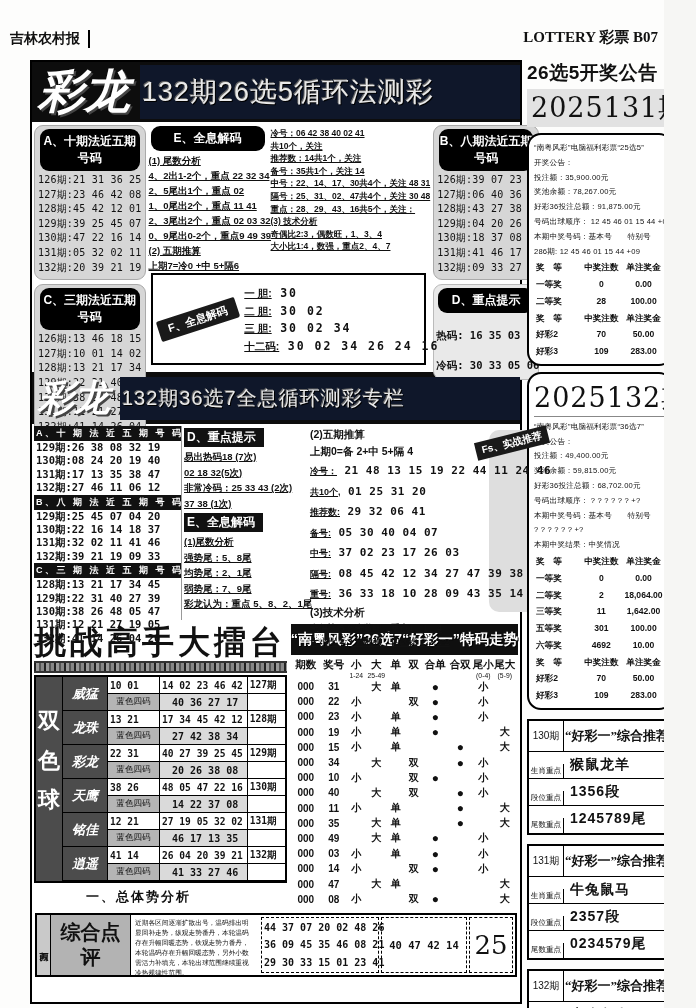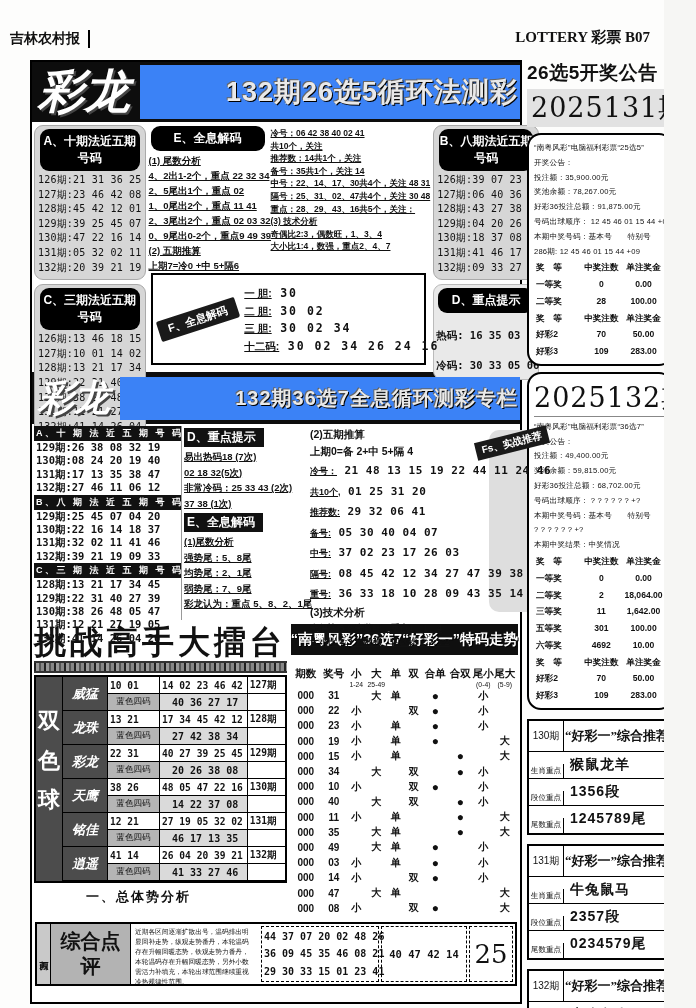--- a/index.html
+++ b/index.html
@@ -1,32 +1,32 @@
 <!DOCTYPE html>
 <html><head>
 <meta charset="utf-8">
 <style>
   * { margin:0; padding:0; box-sizing:border-box; }
   html,body { width:696px; height:1008px; background:#f6f6f4; font-family:"Liberation Sans", sans-serif; color:#111; }
   .page { position:relative; width:664px; height:1008px; background:#fdfdfc; overflow:hidden; }
 
   .masthead { position:absolute; left:10px; top:30px; font-size:14px; font-weight:bold; padding-right:8px; border-right:2px solid #000; }
-  .edition { position:absolute; right:14px; top:28px; font-size:15px; font-weight:bold; font-family:"Liberation Serif", serif; }
+  .edition { position:absolute; right:6px; top:28px; font-size:15px; font-weight:bold; font-family:"Liberation Serif", serif; }
 
   .main { position:absolute; left:30px; top:60px; width:492px; height:944px; border:2px solid #000; background:#fff; }
   .vrule { position:absolute; left:676px; top:60px; width:2px; height:944px; background:#000; }
 
   
   .banner { background:#0d0d0d; display:flex; align-items:center; overflow:hidden; }
   .b1 { height:60px; }
   .b2 { height:52px; margin-top:2px; }
   .logo { color:#fff; font-weight:bold; font-style:italic; font-family:"Liberation Serif", serif; padding:0 10px 0 6px; text-shadow:2px 2px 0 #444; white-space:nowrap; }
   .b1 .logo { font-size:46px; }
   .b2 .logo { font-size:36px; }
-  .btitle { color:#e9e9e9; font-weight:bold; background:#3b82f6; flex:1; text-shadow:1px 1px 0 #000, -1px -1px 0 #666; white-space:nowrap;text-align:right; }
+  .btitle { color:#e9e9e9; font-weight:normal; background:#0f172a; flex:1; text-shadow:1px 1px 0 #000, -1px -1px 0 #666; white-space:nowrap; }
   .b1 .btitle { font-size:27px; letter-spacing:1px; padding:9px 2px; }
   .b2 .btitle { font-size:20px; letter-spacing:1px; padding:8px 2px; }
 
   
   .sec1 { display:flex; height:248px; padding:3px 2px; gap:3px; }
   .s1left { width:128px; }
   .s1mid { flex:1; position:relative; }
   .s1right { width:106px; }
   .graybox { background:#d6d6d6; border-radius:9px; padding:2px 3px 4px; margin-bottom:4px; border:1px solid #aaa; }
   .pill { background:#000; color:#fff; border-radius:9px; font-size:12px; font-weight:bold; text-align:center; padding:4px 0; margin:1px 2px 2px; }
@@ -74,21 +74,21 @@
   .chitem { display:grid; grid-template-columns:44px 52px 1fr 38px; grid-auto-rows:17px; }
   .chitem > div { border-bottom:1px solid #000; border-left:1px solid #000; display:flex; align-items:center; overflow:hidden; }
   .chname { grid-row:span 2; background:#4c4c4c; color:#fff; font-size:13px; font-weight:bold; font-style:italic; justify-content:center; border-left:none !important; }
   .chred,.chnums,.chissue { font-family:"DejaVu Sans Mono", monospace; font-weight:bold; font-size:9.6px; white-space:nowrap; padding-left:2px; }
   .chbluel { background:#b5b5b5; font-size:8.6px; justify-content:center; white-space:nowrap; }
   .chblue { background:#dadada; font-family:"DejaVu Sans Mono", monospace; font-weight:bold; font-size:10px; padding-left:12px; white-space:nowrap; }
   .analysis { font-size:13px; font-weight:bold; margin:5px 0 0 52px; letter-spacing:2px; }
 
   .s3mid { flex:1; }
   .trendtitle { background:#0f0f0f; color:#fff; font-size:14.5px; font-weight:bold; text-align:center; padding:6px 0; white-space:nowrap; text-shadow:1px 1px 0 #000; }
-  .thead { display:flex; margin-top:12px; }
+  .thead { display:flex; margin-top:3px; }
   .thead span { font-size:10.5px; font-weight:bold; text-align:center; white-space:nowrap; }
   .tsub { display:flex; }
   .tsub span { font-size:6.8px; text-align:center; white-space:nowrap; }
   .trow { display:flex; height:15.2px; align-items:center; }
   .trow span { font-size:10px; font-weight:bold; text-align:center; white-space:nowrap; }
   .c0{width:30px;} .c1{width:26px;} .c2{width:19px;} .c3{width:21px;} .c4{width:18px;} .c5{width:18px;} .c6{width:25px;} .c7{width:25px;} .c8{width:21px;} .c9{width:22px;}
   .trow .c6,.trow .c7 { font-size:12px; }
 
   
   .comment { display:flex; border:2px solid #000; margin:4px 3px 0; height:64px; align-items:stretch; }

